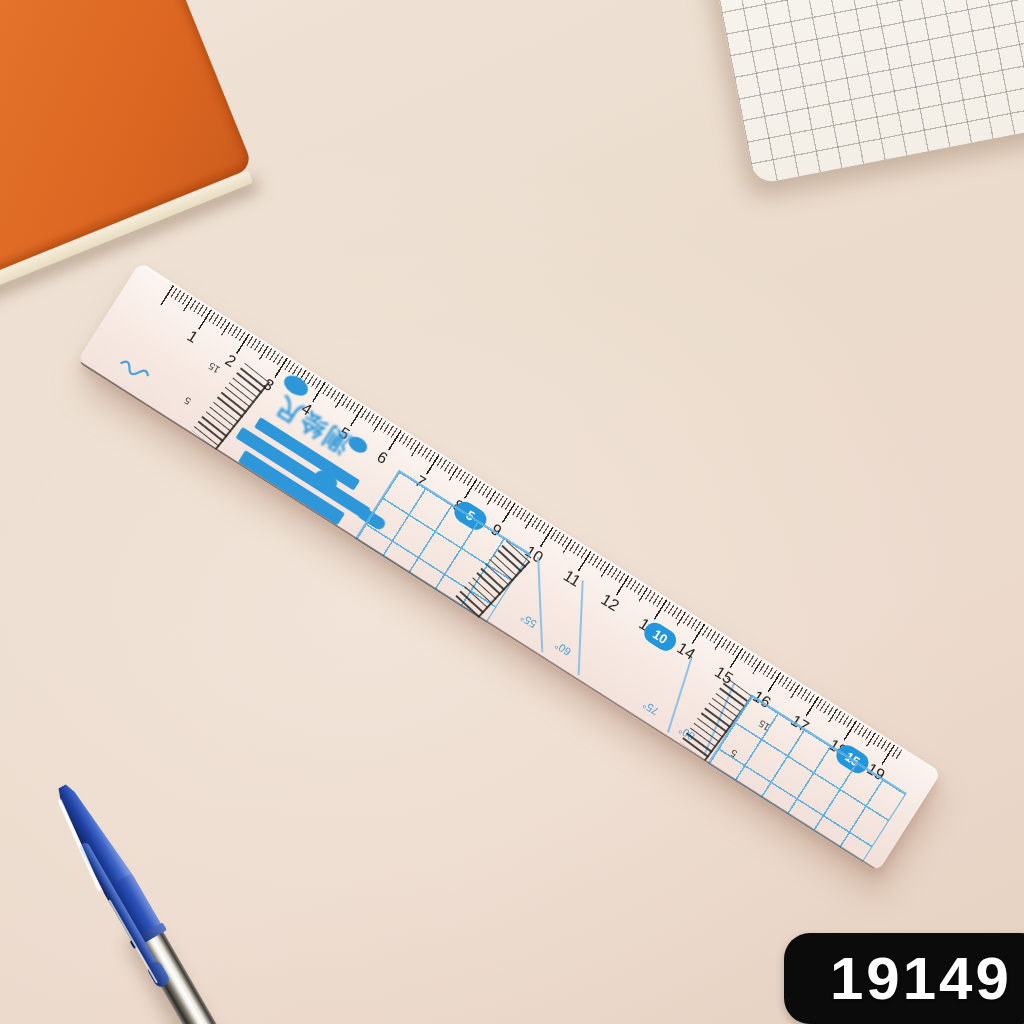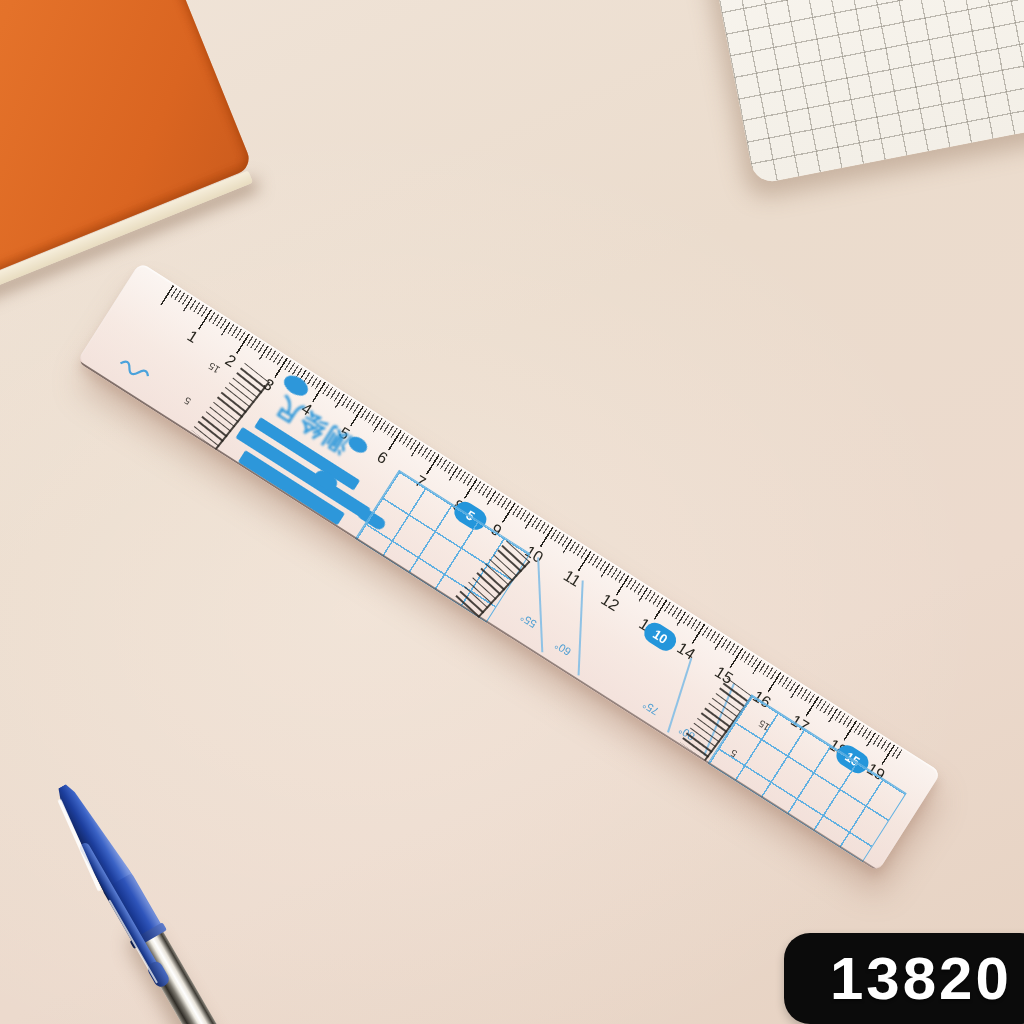--- a/index.html
+++ b/index.html
@@ -199,16 +199,16 @@
     <div class="pen-cone"></div>
     <div class="pen-capbody"></div>
     <div class="pen-lip"></div>
     <div class="pen-clip"></div>
     <div class="pen-clip-foot"></div>
     <div class="pen-highlight"></div>
     <div class="pen-highlight2"></div>
   </div>
 
   <div class="badge">
-    <span>13820</span>
+    <span>19149</span>
   </div>
 
 </div>
 
 </body></html>

